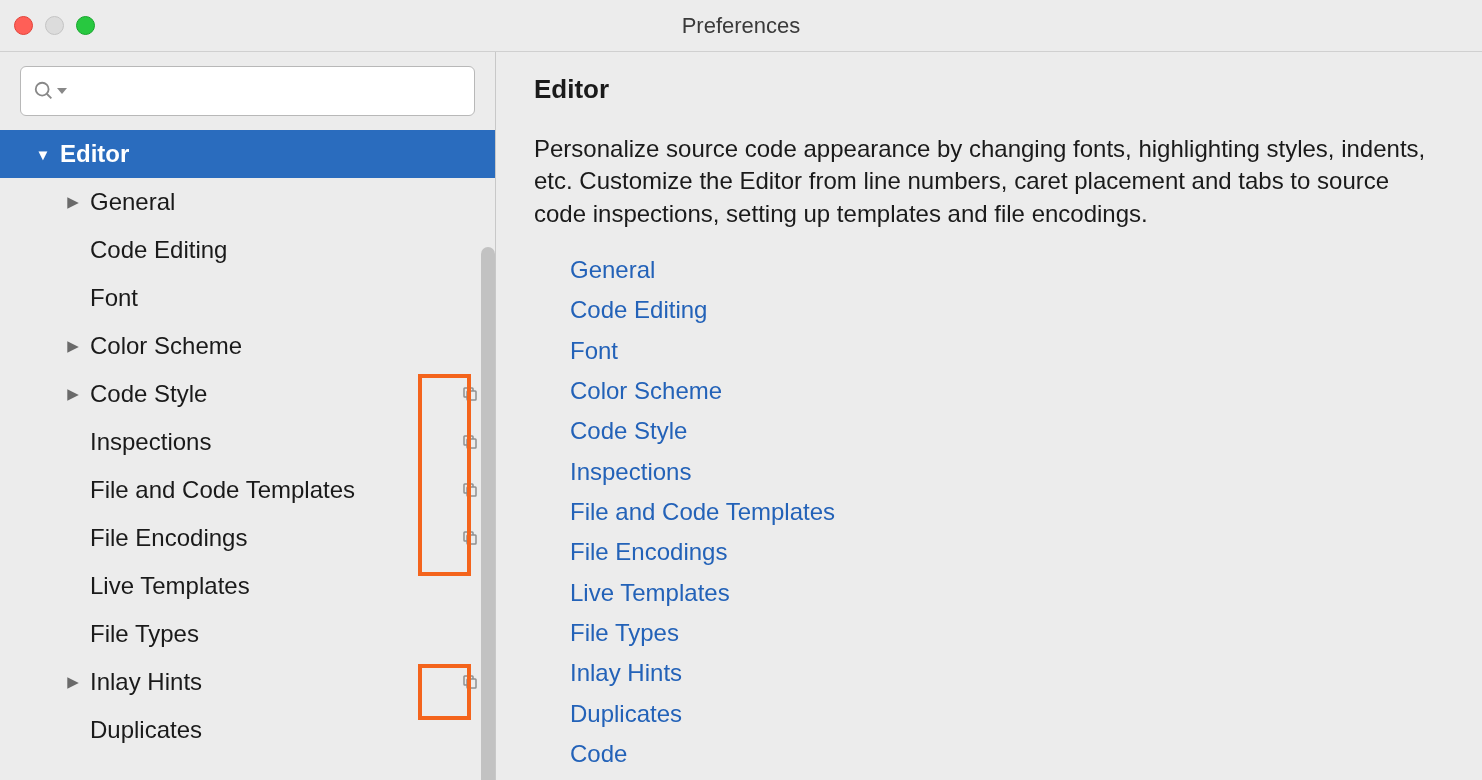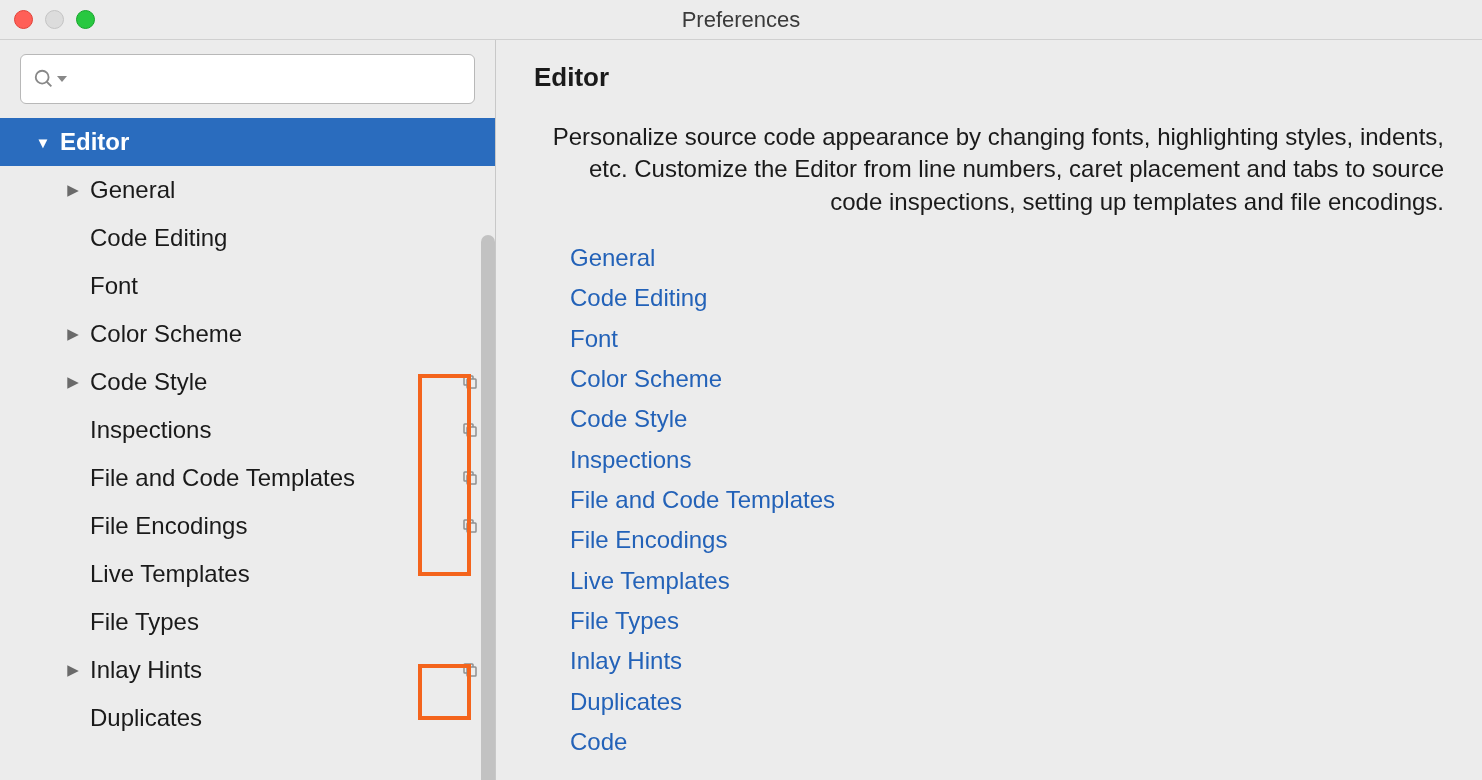--- a/index.html
+++ b/index.html
@@ -15,21 +15,21 @@
       overflow: hidden;
     }
     .window {
       width: 100%;
       height: 100%;
       display: flex;
       flex-direction: column;
       background: #ececec;
     }
     .titlebar {
-      height: 40px;
+      height: 52px;
       display: flex;
       align-items: center;
       padding: 0 14px;
       background: #ececec;
       position: relative;
       border-bottom: 1px solid #d0d0d0;
     }
     .traffic-lights {
       display: flex;
       gap: 12px;
@@ -175,21 +175,20 @@
       font-weight: 700;
       color: #1a1a1a;
       margin-bottom: 28px;
     }
     .main-desc {
       font-size: 24px;
       line-height: 1.35;
       color: #1a1a1a;
       margin-bottom: 20px;
       max-width: 920px;
-      text-align: right;
     }
     .links {
       padding-left: 36px;
     }
     .link-item {
       display: block;
       font-size: 24px;
       color: #2362b8;
       text-decoration: none;
       line-height: 1.68;

